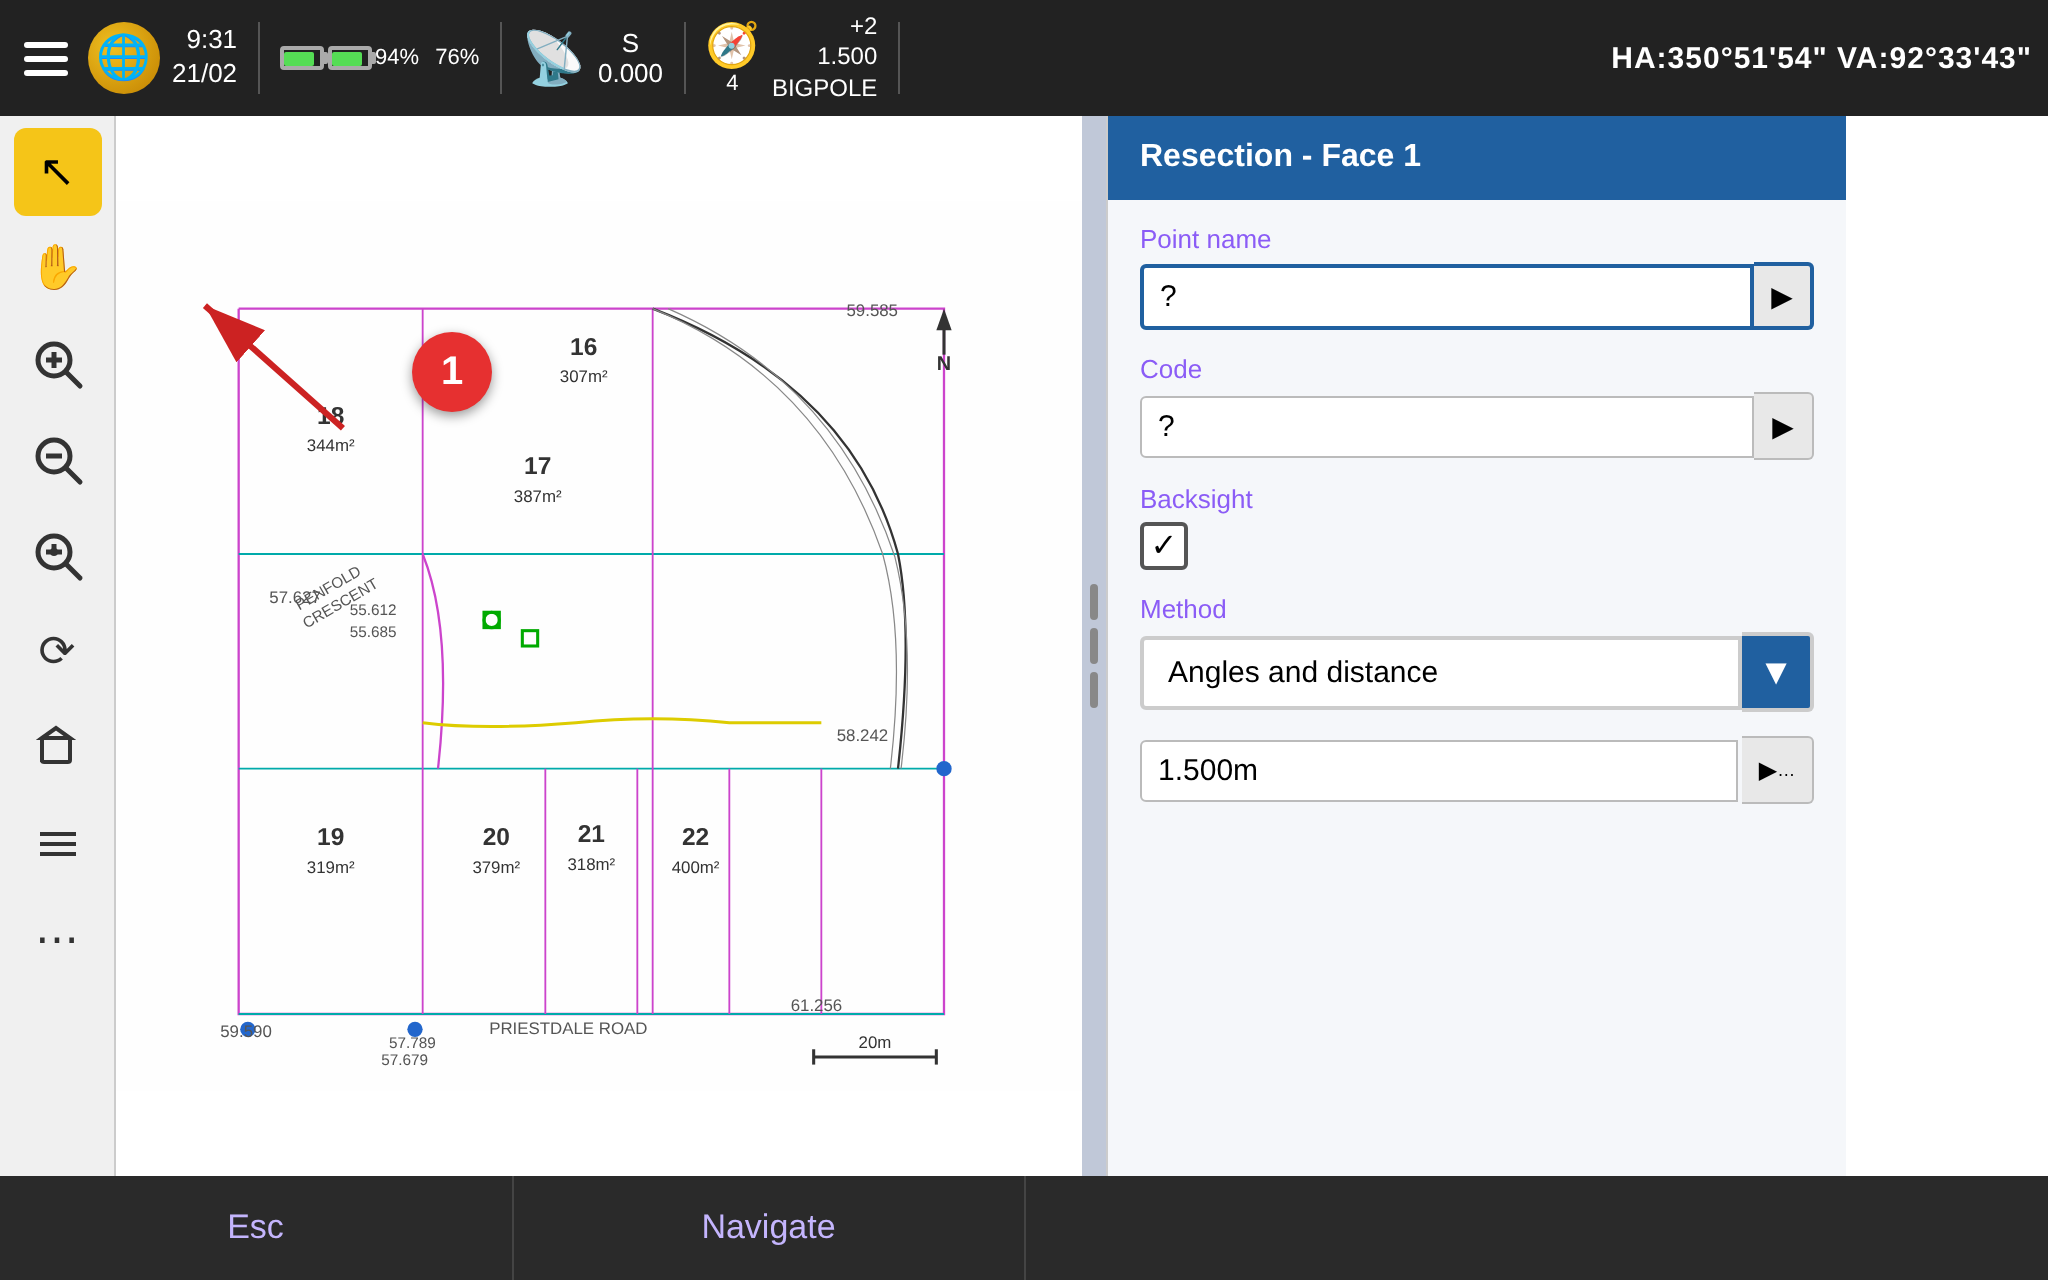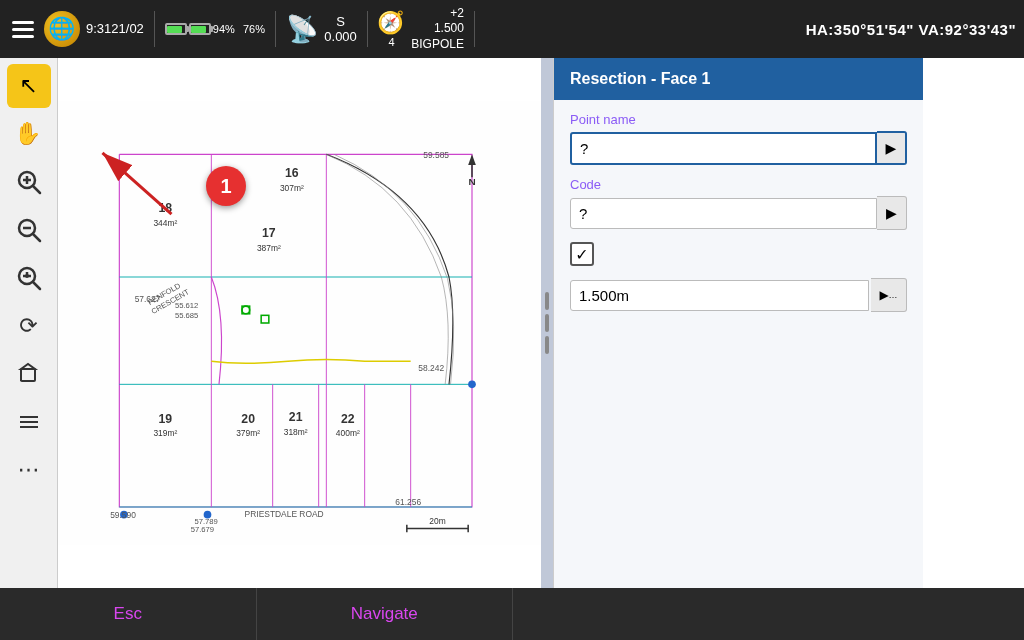--- a/index.html
+++ b/index.html
@@ -7,21 +7,21 @@
 
     
     .top-bar {
       display: flex; align-items: center;
       background: #222; color: #fff;
       height: 58px; padding: 0 8px; gap: 6px; flex-shrink: 0;
     }
     .top-bar-menu { display: flex; flex-direction: column; gap: 4px; cursor: pointer; padding: 4px; }
     .top-bar-menu span { display: block; width: 22px; height: 3px; background: #fff; border-radius: 2px; }
     .top-bar-globe { width: 36px; height: 36px; border-radius: 50%; background: radial-gradient(circle at 35% 35%, #f0c020, #c08000); display: flex; align-items: center; justify-content: center; font-size: 22px; }
-    .top-bar-time { display: flex; flex-direction: row; align-items: flex-start; font-size: 13px; line-height: 1.3; }
+    .top-bar-time { display: flex; flex-direction: column; align-items: flex-end; font-size: 13px; line-height: 1.3; }
     .separator { width: 1px; height: 36px; background: #555; margin: 0 4px; }
     .top-bar-battery { display: flex; flex-direction: row; align-items: center; font-size: 12px; gap: 2px; }
     .battery-icon { display: flex; align-items: center; gap: 2px; }
     .battery-cell { width: 22px; height: 12px; border: 2px solid #aaa; border-radius: 2px; position: relative; display: flex; align-items: center; }
     .battery-cell::after { content: ''; display: block; width: 3px; height: 6px; background: #aaa; position: absolute; right: -4px; top: 50%; transform: translateY(-50%); border-radius: 0 1px 1px 0; }
     .battery-fill { background: #5d5; height: 7px; border-radius: 1px; }
     .top-bar-instrument { display: flex; flex-direction: column; align-items: center; font-size: 12px; }
     .top-bar-s-val { display: flex; flex-direction: column; align-items: center; font-size: 13px; }
     .top-bar-compass { display: flex; flex-direction: column; align-items: center; font-size: 11px; }
     .compass-icon { font-size: 22px; }
@@ -113,21 +113,21 @@
       display: flex; align-items: center; justify-content: center; cursor: pointer; font-size: 13px;
     }
 
     
     .bottom-bar {
       height: 52px; background: #2a2a2a; display: flex; align-items: center;
       flex-shrink: 0;
     }
     .bottom-btn {
       flex: 1; height: 100%; display: flex; align-items: center; justify-content: center;
-      color: #d946ef; font-size: 17px; cursor: pointer; border-right: 1px solid #444;
+      color: #c4b5fd; font-size: 17px; cursor: pointer; border-right: 1px solid #444;
     }
     .bottom-btn:last-child { border-right: none; }
     .bottom-btn-spacer { flex: 2; }
 
     
     .panel-with-handle { display: flex; flex: 1; }
     .panel-drag { width: 12px; background: #c0c8d8; display: flex; flex-direction: column; align-items: center; justify-content: center; gap: 4px; cursor: col-resize; }
     .panel-drag-line { width: 4px; height: 18px; background: #888; border-radius: 2px; }
   </style>
 </head>
@@ -342,25 +342,33 @@
 
         <div>
           <div class="field-label">Code</div>
           <div class="field-row">
             <input class="field-input-plain" type="text" value="?" style="">
             <div class="field-arrow-btn" style="border:1px solid #bbb;border-left:none;">▶</div>
           </div>
         </div>
 
         <div>
+          <div class="field-label">Backsight</div>
           <div class="checkbox-row">
             <div class="checkbox-box">✓</div>
           </div>
         </div>
 
+        <div>
+          <div class="field-label">Method</div>
+          <div class="method-row">
+            <div class="method-select">Angles and distance</div>
+            <div class="method-dropdown-btn">▼</div>
+          </div>
+        </div>
 
         <div>
           <div class="target-row">
             <input class="target-input" type="text" value="1.500m" style="">
             <div class="target-btn" style="font-size:12px;">▶<sub style="font-size:9px">…</sub></div>
           </div>
         </div>
 
       </div>
     </div>

